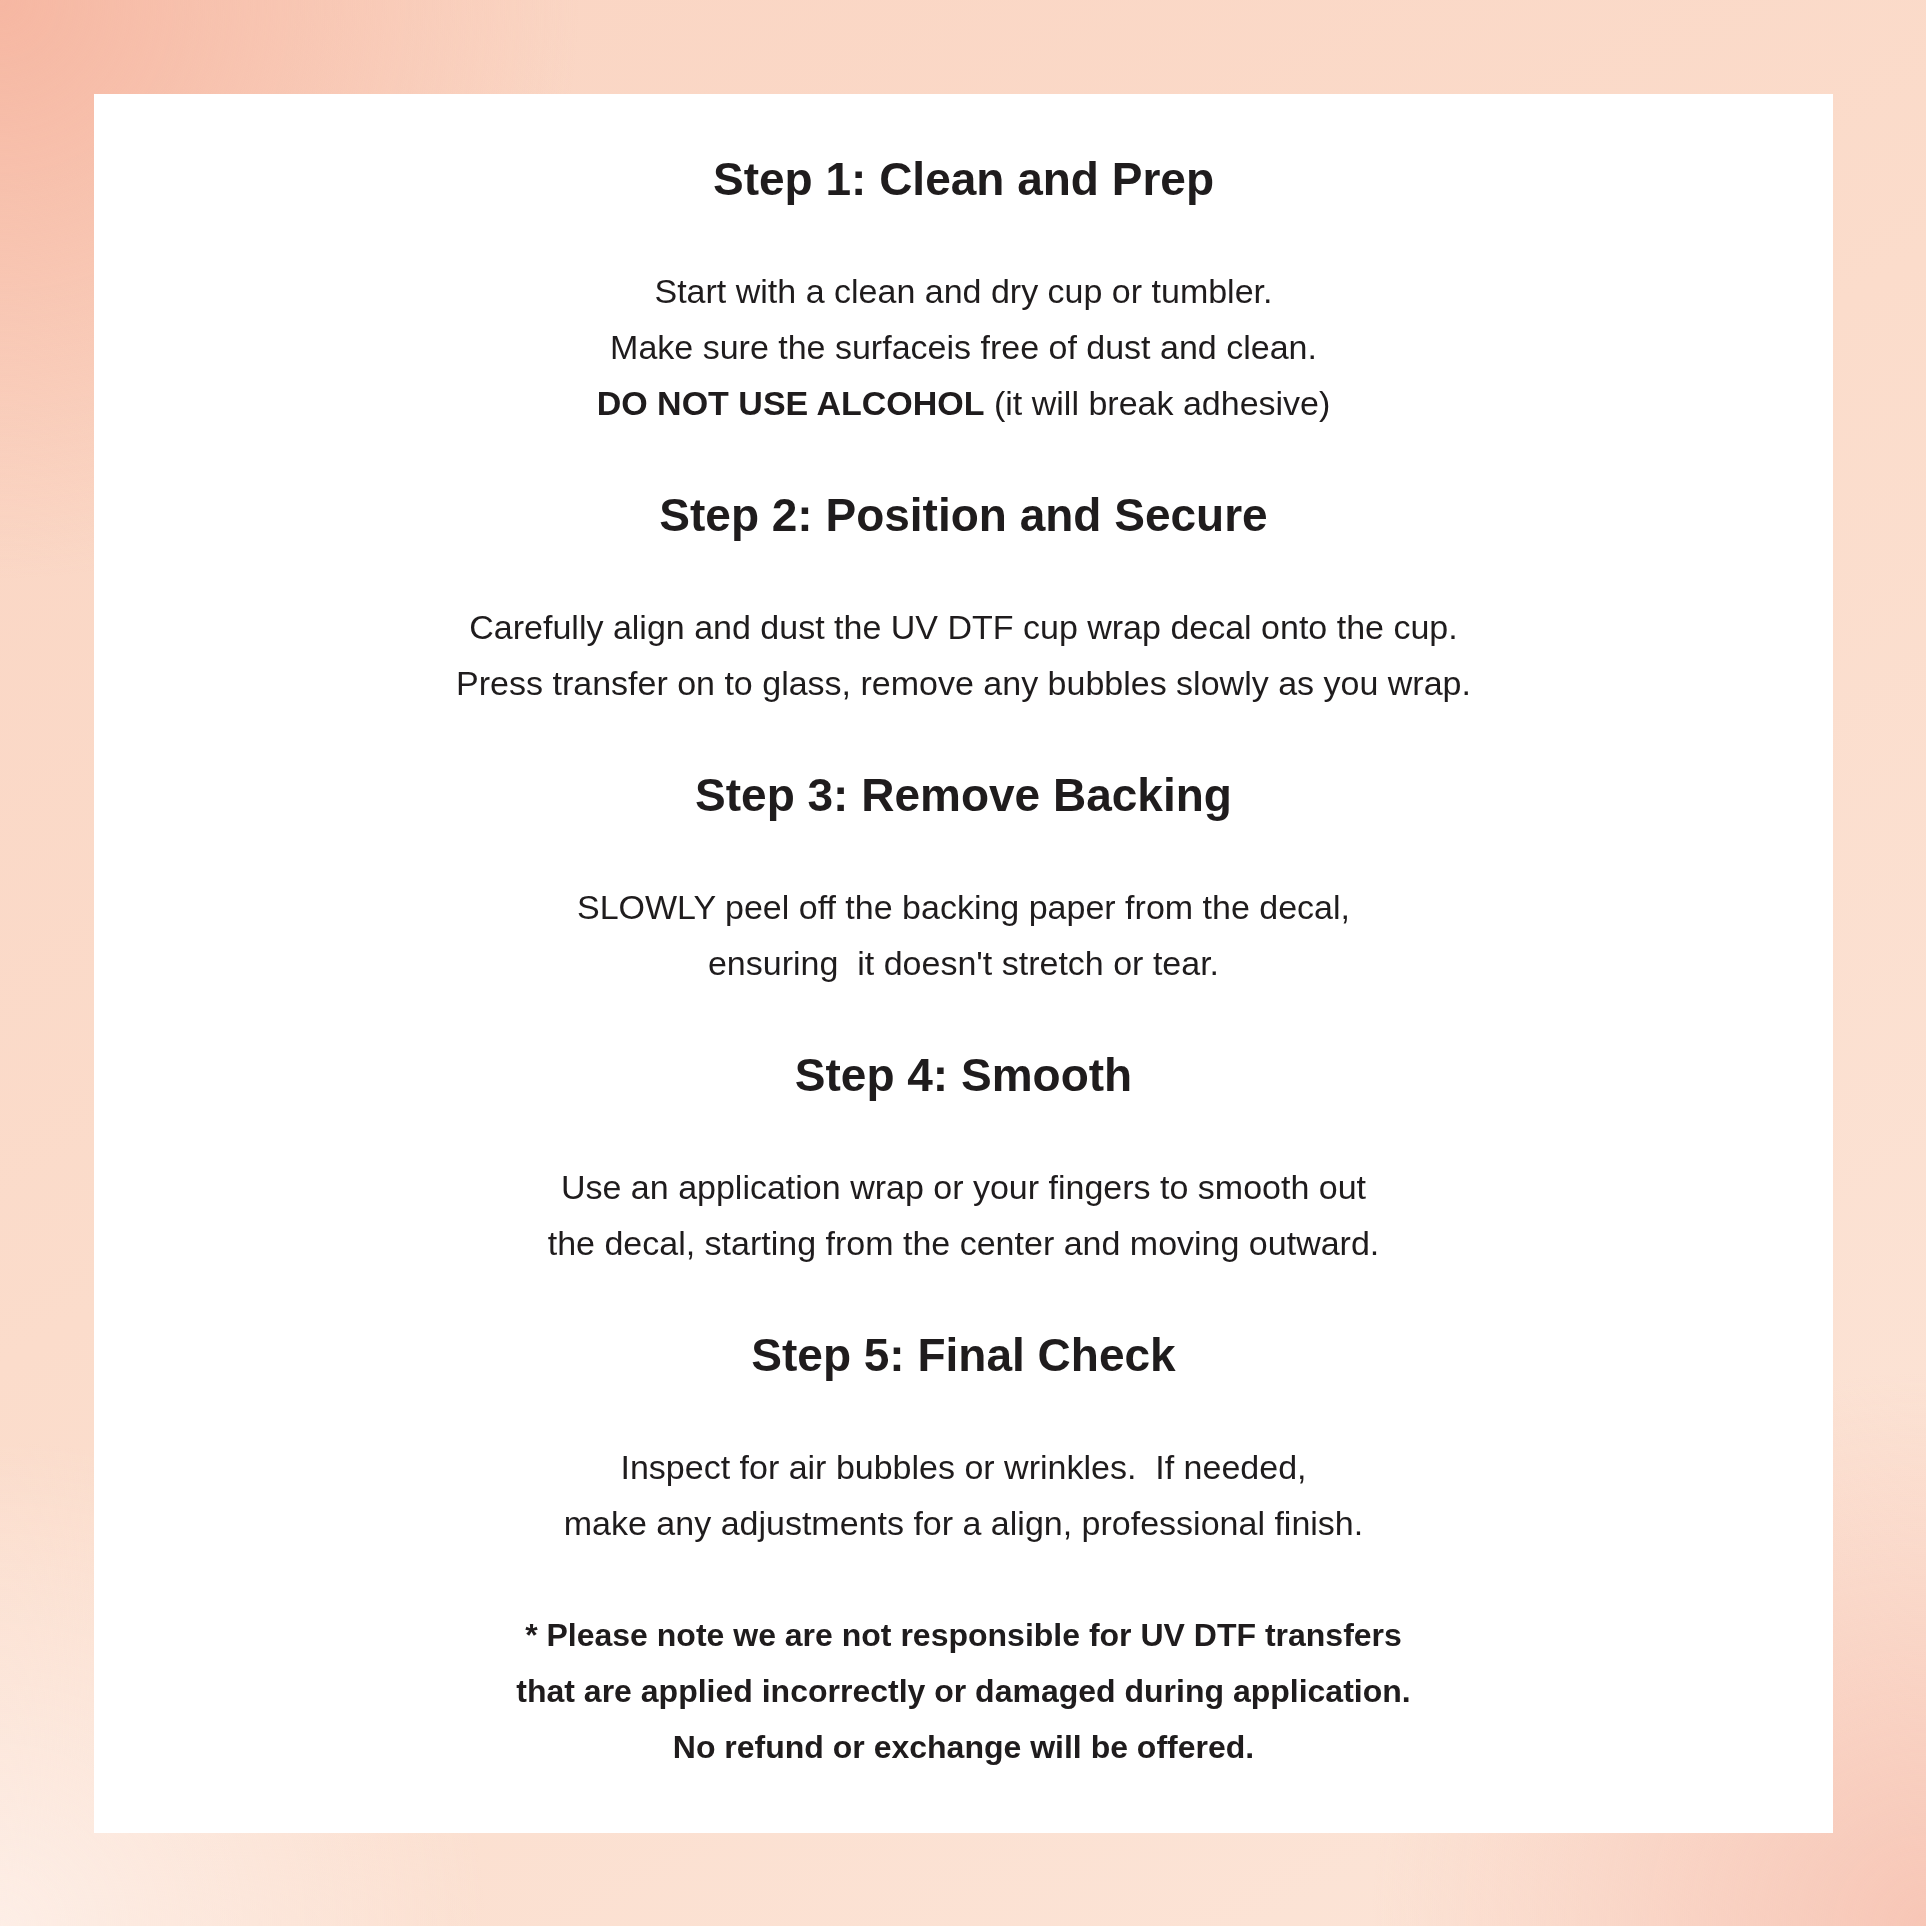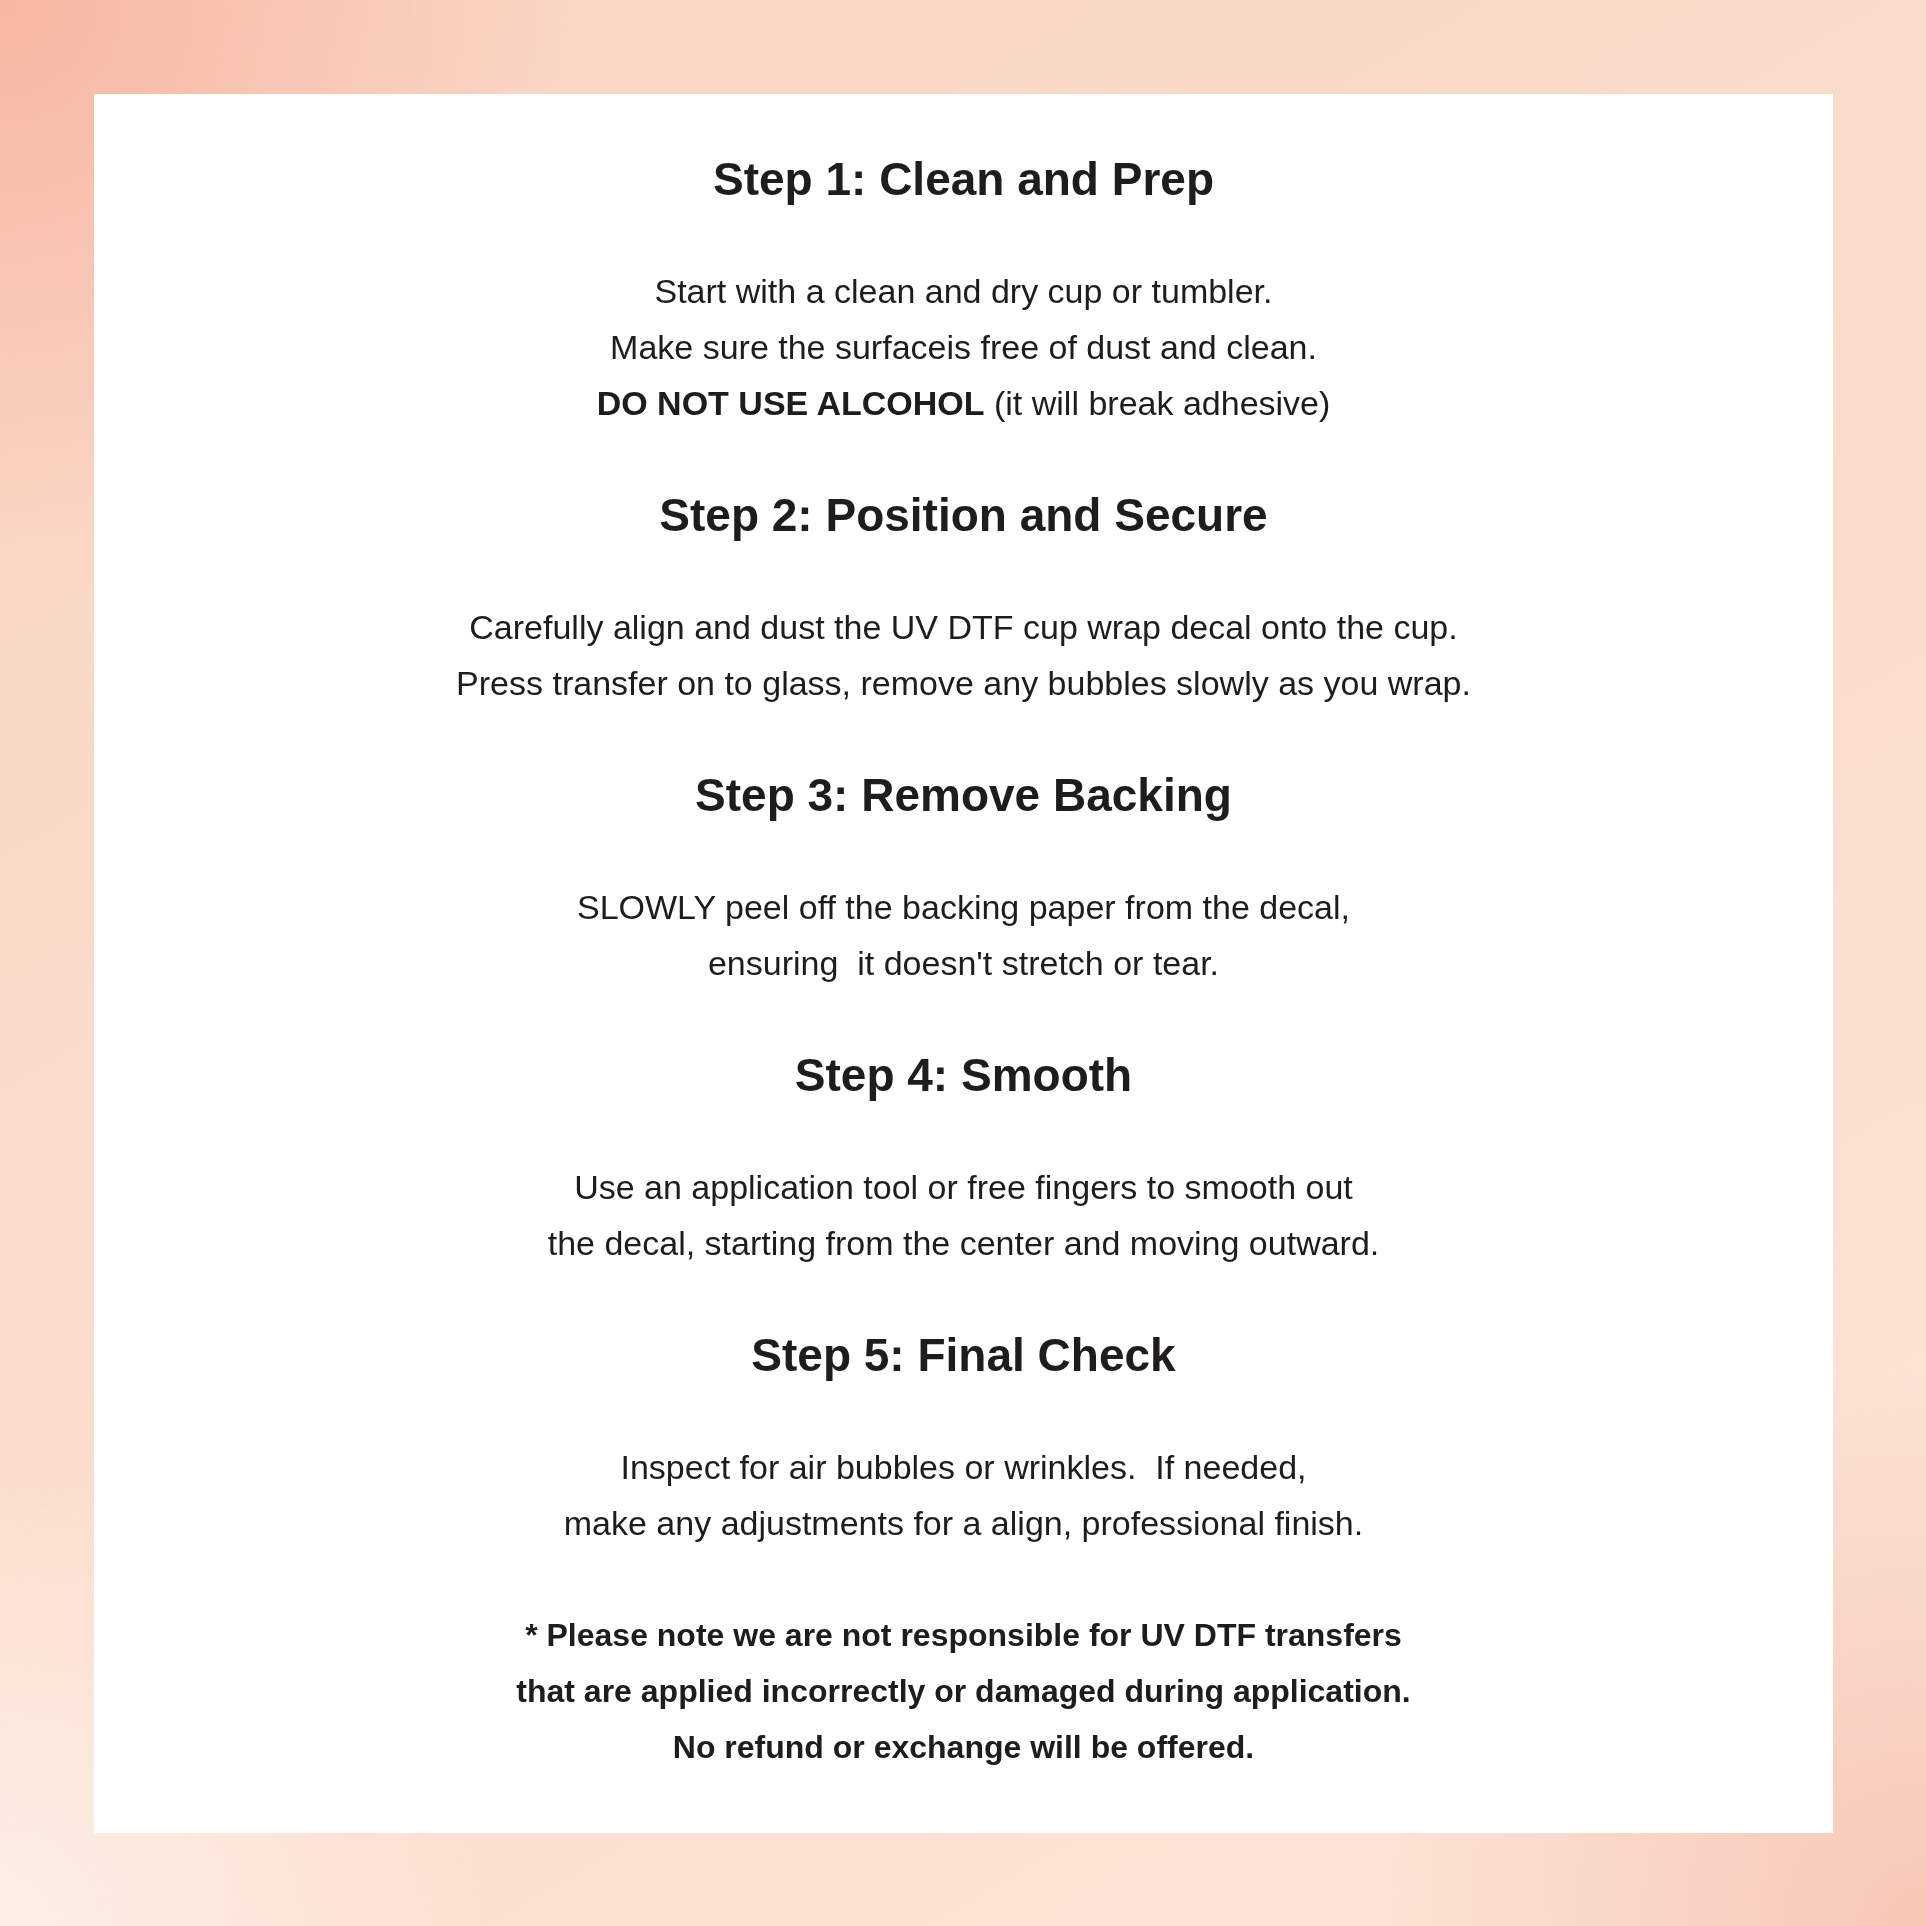--- a/index.html
+++ b/index.html
@@ -21,20 +21,21 @@
   .panel {
     position: absolute;
     left: 94px;
     top: 94px;
     right: 94px;
     bottom: 94px;
     background: #ffffff;
     color: #1f1c1d;
     display: flex;
     flex-direction: column;
+    align-items: center;
     padding: 57px 20px 16px 20px;
     box-sizing: border-box;
     text-align: center;
   }
   .step-heading {
     font-size: 46px;
     line-height: 56px;
     font-weight: 700;
     margin: 0 0 56px 0;
     white-space: pre-wrap;
@@ -77,21 +78,21 @@
   </div>
 
   <div class="step-heading">Step 3: Remove Backing</div>
   <div class="para">
     <div class="line">SLOWLY peel off the backing paper from the decal,</div>
     <div class="line">ensuring  it doesn't stretch or tear.</div>
   </div>
 
   <div class="step-heading">Step 4: Smooth</div>
   <div class="para">
-    <div class="line">Use an application tool or free fingers to smooth out</div>
+    <div class="line">Use an application wrap or your fingers to smooth out</div>
     <div class="line">the decal, starting from the center and moving outward.</div>
   </div>
 
   <div class="step-heading">Step 5: Final Check</div>
   <div class="para">
     <div class="line">Inspect for air bubbles or wrinkles.  If needed,</div>
     <div class="line">make any adjustments for a align, professional finish.</div>
   </div>
 
   <div class="disclaimer">

